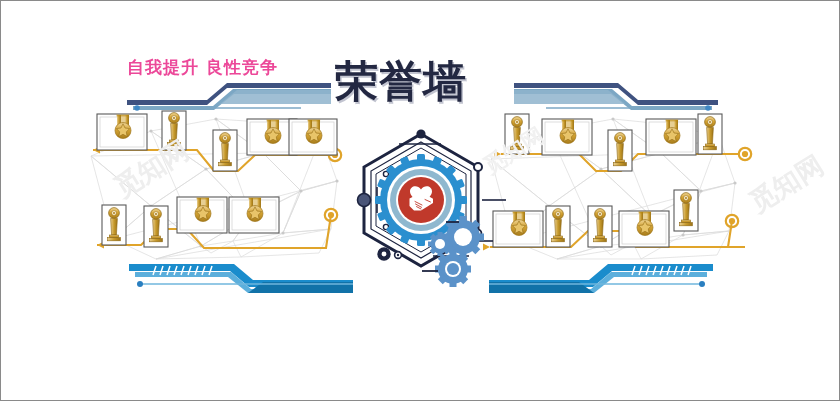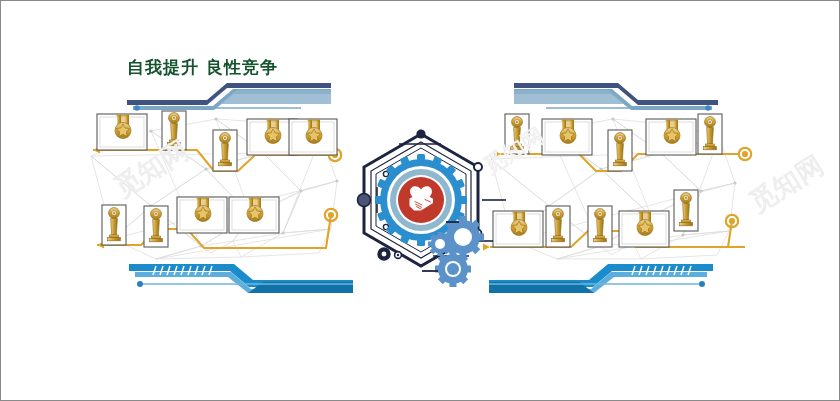--- a/index.html
+++ b/index.html
@@ -12,21 +12,21 @@
     position:absolute;left:0;top:0;width:840px;height:401px;
     background:#ffffff;
     border:1px solid #8a8a8a;
     box-sizing:border-box;
     overflow:hidden;
   }
   #art{position:absolute;left:0;top:0;width:840px;height:401px;}
   .txt-layer{position:absolute;left:0;top:0;width:840px;height:401px;pointer-events:none;}
   .slogan{
     position:absolute;
-    color:#14532d;
+    color:#ec4899;
     font-size:17px;
     font-weight:bold;
     letter-spacing:1px;
     white-space:nowrap;
     font-family:"DejaVu Sans","Liberation Sans",sans-serif;
   }
   #slogan-left{left:126px;top:55px;}
   #slogan-right{left:536px;top:55px;}
   #main-title{
     position:absolute;
@@ -481,16 +481,17 @@
 
   </svg>
 
   <div class="txt-layer">
     <div class="wm" id="wm-1">觅知网</div>
     <div class="wm" id="wm-3">觅知网</div>
     <div class="wm" id="wm-2">觅知网</div>
 
     <div class="slogan" id="slogan-left">自我提升  良性竞争</div>
 
+    <div id="main-title">荣誉墙</div>
 
   </div>
 
 </div>
 
 </body></html>

